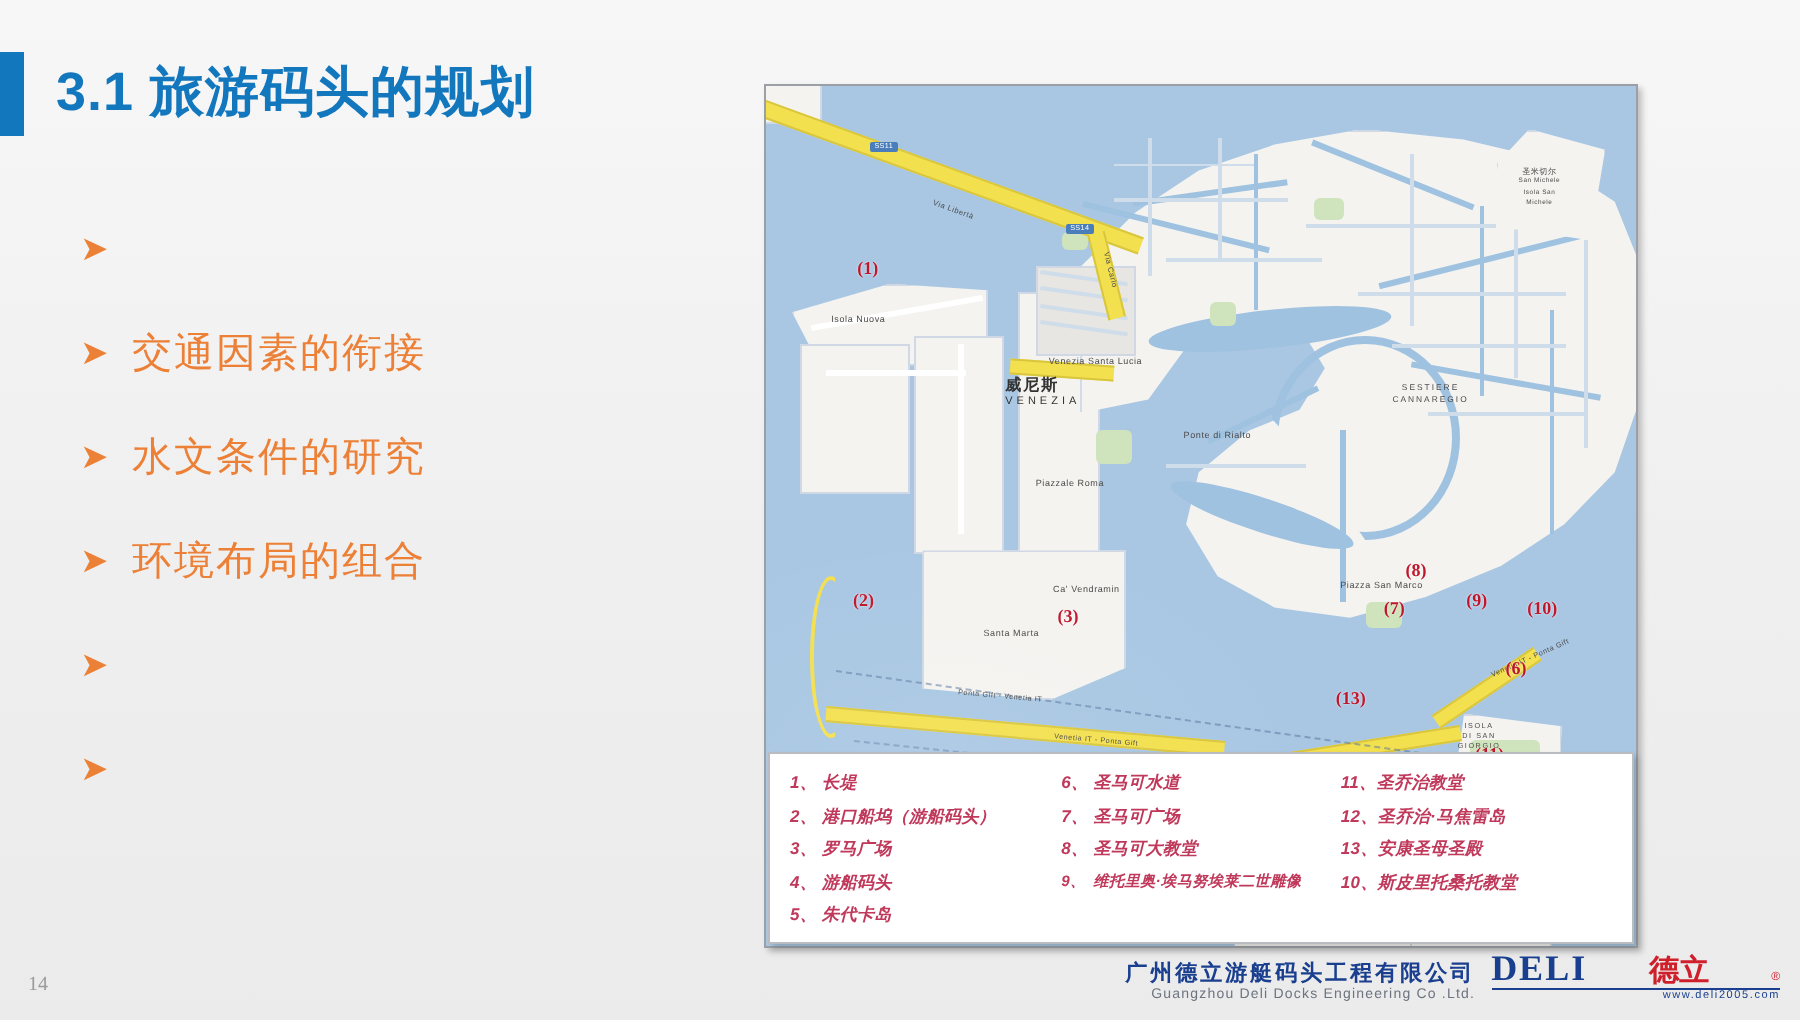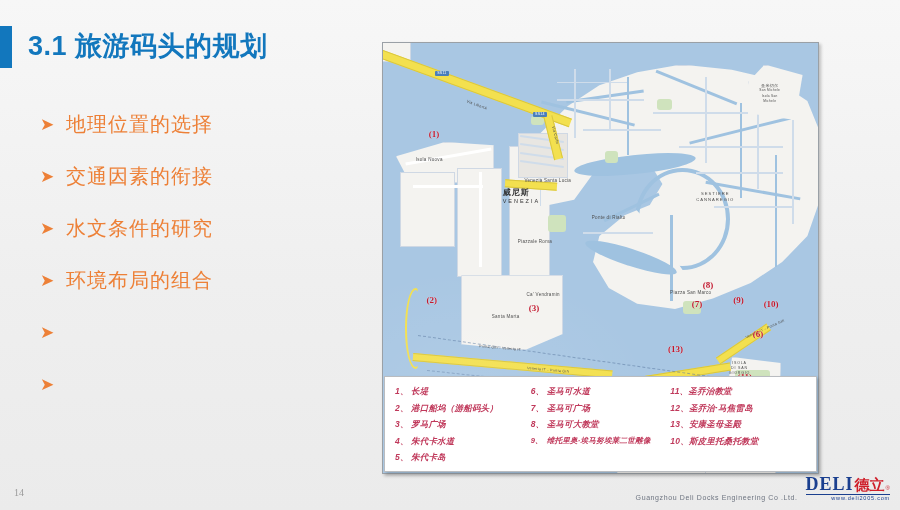--- a/index.html
+++ b/index.html
@@ -244,20 +244,21 @@
   .brand-logo {
     position: relative;
     text-align: right;
     line-height: 1;
     padding-bottom: 1px;
   }
   .brand-logo .logo-line {
     display: flex;
     align-items: baseline;
     white-space: nowrap;
+    gap: 30px;
   }
   .brand-logo .deli {
     font-family: "Liberation Serif", serif;
     font-size: 18px;
     font-weight: bold;
     color: #1a3f8f;
     letter-spacing: 1px;
   }
   .brand-logo .cnmark {
     font-size: 15px;
@@ -286,21 +287,20 @@
 <body>
 
 <div class="slide">
 
   <div class="title-bar"></div>
   <div class="title-text">3.1  旅游码头的规划</div>
 
   <div class="bullets">
     <div class="bullet-row">
       <span class="bullet-arrow">➤</span>
-      <span class="bullet-label">地理位置的选择</span>
     </div>
     <div class="bullet-row">
       <span class="bullet-arrow">➤</span>
       <span class="bullet-label">交通因素的衔接</span>
     </div>
     <div class="bullet-row">
       <span class="bullet-arrow">➤</span>
       <span class="bullet-label">水文条件的研究</span>
     </div>
     <div class="bullet-row">
@@ -487,21 +487,21 @@
       <div class="marker" style="left:58.5%;top:77.5%;">(15)</div>
 
     </div>
   </div>
 
   <div class="legend">
     <div class="legend-col c1">
       <div class="legend-item"><span class="num">1、</span><span>长堤</span></div>
       <div class="legend-item"><span class="num">2、</span><span>港口船坞（游船码头）</span></div>
       <div class="legend-item"><span class="num">3、</span><span>罗马广场</span></div>
-      <div class="legend-item"><span class="num">4、</span><span>朱代卡水道</span></div>
+      <div class="legend-item"><span class="num">4、</span><span>游船码头</span></div>
       <div class="legend-item"><span class="num">5、</span><span>朱代卡岛</span></div>
     </div>
     <div class="legend-col c2">
       <div class="legend-item"><span class="num">6、</span><span>圣马可水道</span></div>
       <div class="legend-item"><span class="num">7、</span><span>圣马可广场</span></div>
       <div class="legend-item"><span class="num">8、</span><span>圣马可大教堂</span></div>
       <div class="legend-item" style="font-size:7.6px;"><span class="num">9、</span><span>维托里奥·埃马努埃莱二世雕像</span></div>
     </div>
     <div class="legend-col c3">
       <div class="legend-item"><span class="num">11、</span><span>圣乔治教堂</span></div>
@@ -509,20 +509,21 @@
       <div class="legend-item"><span class="num">13、</span><span>安康圣母圣殿</span></div>
       <div class="legend-item"><span class="num">10、</span><span>斯皮里托桑托教堂</span></div>
     </div>
   </div>
 
   <div class="footer-rule"></div>
   <div class="page-num">14</div>
 
   <div class="brand">
     <div class="brand-cn">
+      <div class="cn">广州德立游艇码头工程有限公司</div>
       <div class="en">Guangzhou Deli Docks Engineering Co .Ltd.</div>
     </div>
     <div class="brand-logo">
       <div class="logo-line">
         <span class="deli">DELI</span>
         <span class="cnmark">德立</span>
         <span class="reg">®</span>
       </div>
       <div class="url">www.deli2005.com</div>
     </div>

